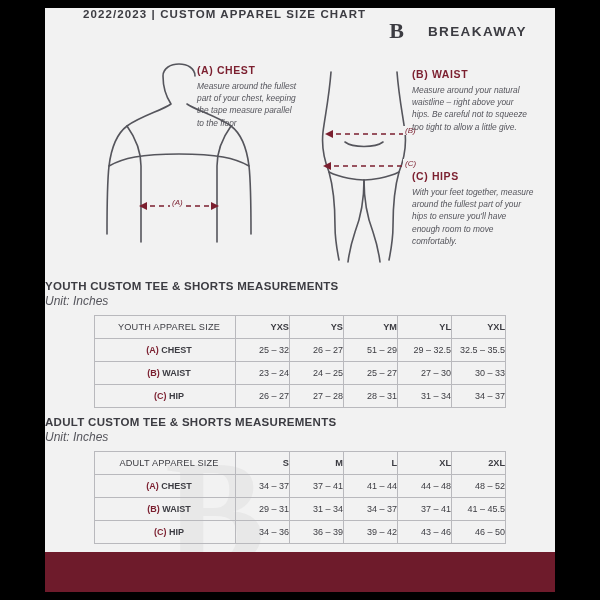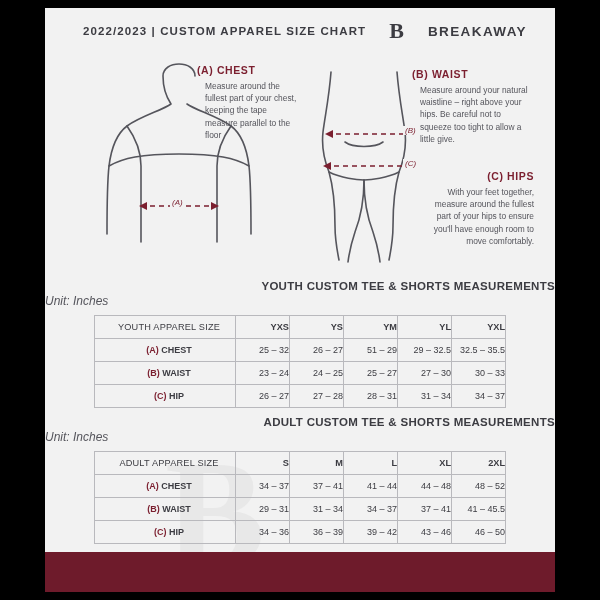--- a/index.html
+++ b/index.html
@@ -41,21 +41,21 @@
   }
   
   .header {
     position: absolute;
     left: 0;
     top: 0;
     width: 510px;
     height: 46px;
     background: #f2f2f2;
     display: flex;
-    align-items: center;
+    align-items: flex-start;
   }
   .header-title {
     margin-left: 38px;
     font-size: 11.5px;
     font-weight: bold;
     letter-spacing: 1.1px;
     color: #3c3c42;
     white-space: nowrap;
   }
   .header-sep {
@@ -99,40 +99,40 @@
   .callout .title {
     font-size: 10.5px;
     font-weight: bold;
     letter-spacing: .6px;
     color: #7b1f2f;
     margin-bottom: 4px;
   }
   .callout .body {
     font-size: 8.4px;
     line-height: 1.45;
+    font-style: italic;
     color: #55555c;
-    margin-left: 8px;
   }
   .c-chest { left: 152px; top: 10px; width: 100px; }
   .c-waist { left: 367px; top: 14px; width: 120px; }
-  .c-hips  { left: 367px; top: 116px; width: 122px; text-align: right; }
+  .c-hips  { left: 367px; top: 116px; width: 122px; }
 
   .lbl {
     position: absolute;
     font-size: 8px;
     font-style: italic;
     color: #7b1f2f;
     background: #f2f2f2;
     padding: 0 2px;
   }
 
   
   .tbl-block { position: absolute; left: 0; width: 510px; }
   .tbl-title {
-    text-align: right;
+    text-align: left;
     font-size: 11.5px;
     font-weight: bold;
     letter-spacing: .3px;
     color: #3c3c42;
   }
   .tbl-sub {
     font-size: 12px;
     font-style: italic;
     color: #55555c;
     margin-top: 2px;

